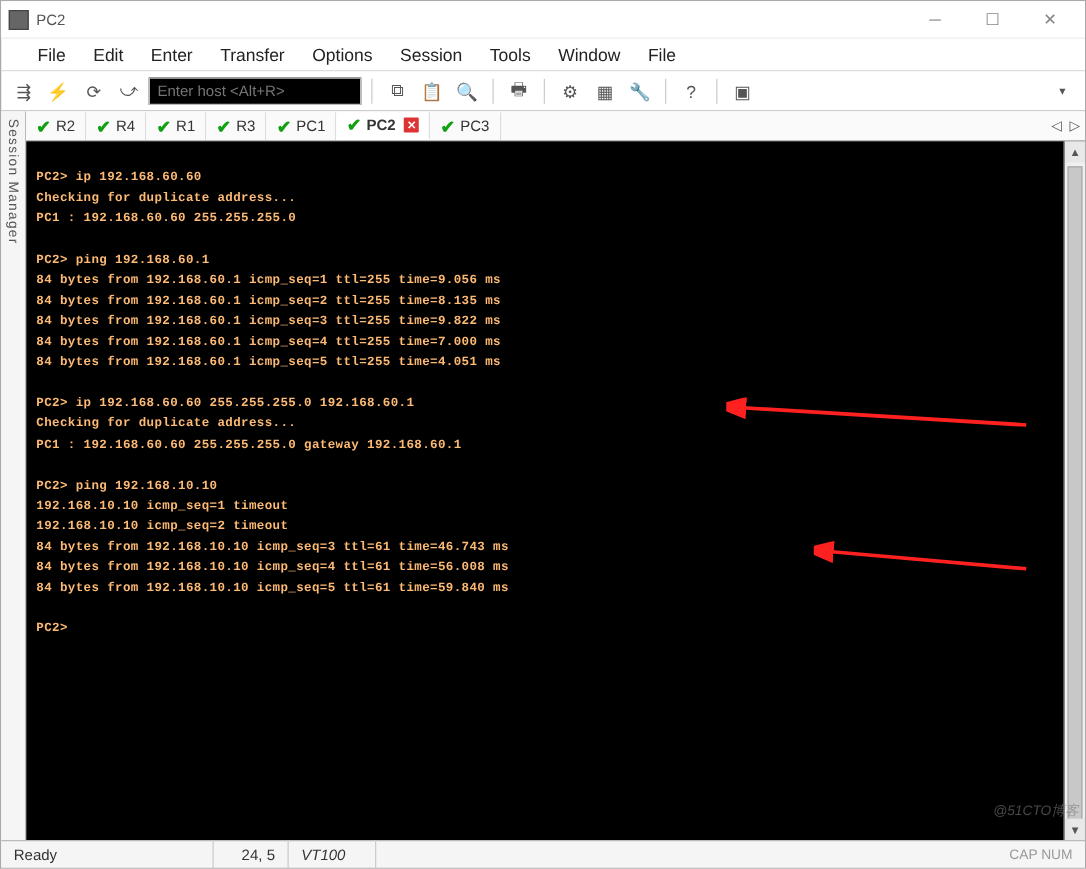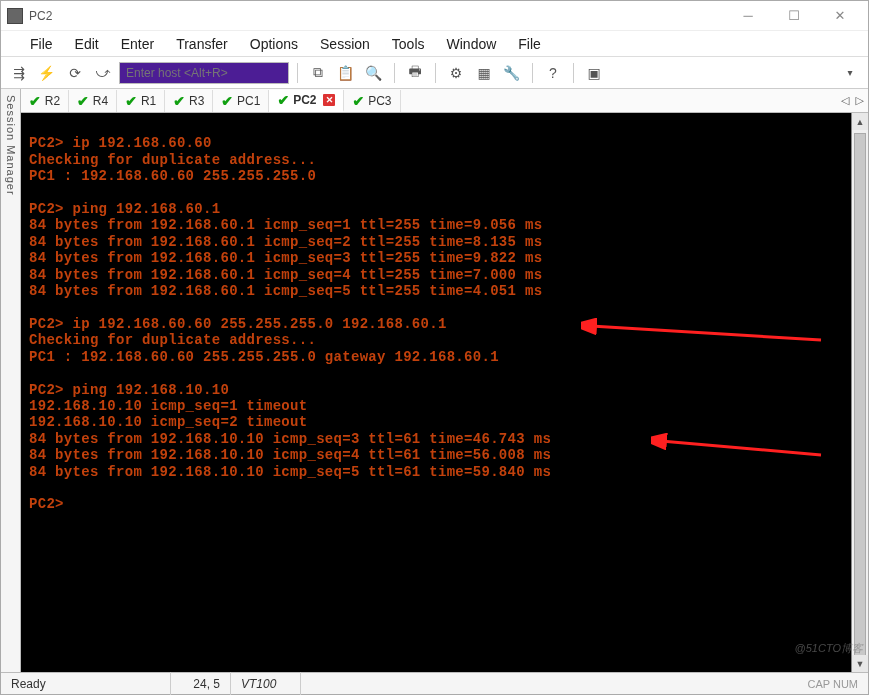--- a/index.html
+++ b/index.html
@@ -8,34 +8,34 @@
 .titlebar { height: 30px; display: flex; align-items: center; padding: 0 6px; background: #fff; border-bottom: 1px solid #eee; }
 .titlebar .app-icon { width: 16px; height: 16px; background: #666; border: 1px solid #444; margin-right: 6px; }
 .titlebar .title { font-size: 12px; color: #555; flex: 1; }
 .titlebar .winbtns { display: flex; gap: 18px; margin-right: 8px; }
 .titlebar .winbtn { width: 28px; height: 20px; display: flex; align-items: center; justify-content: center; color: #888; font-size: 13px; }
 .menubar { height: 26px; display: flex; align-items: center; gap: 0; padding: 0 18px; font-size: 14px; color: #222; border-bottom: 1px solid #ddd; }
 .menubar .mitem { padding: 0 11px; cursor: default; }
 .toolbar { height: 32px; display: flex; align-items: center; padding: 0 6px; border-bottom: 1px solid #ccc; gap: 4px; }
 .toolbar .tbtn { width: 24px; height: 24px; display: flex; align-items: center; justify-content: center; color: #555; font-size: 14px; }
 .toolbar .divider { width: 1px; height: 20px; background: #ccc; margin: 0 4px; }
-.hostfield { border: 1px solid #bbb; height: 22px; width: 170px; font-size: 12px; color: #888; padding: 0 6px; background: #4c1d95; }
+.hostfield { border: 1px solid #bbb; height: 22px; width: 170px; font-size: 12px; color: #888; padding: 0 6px; background: #000000; }
 .toolbar .right { margin-left: auto; display: flex; align-items: center; gap: 4px; }
 .body-area { flex: 1; display: flex; overflow: hidden; position: relative; }
 .sessmgr { width: 20px; border-right: 1px solid #bbb; background: #f5f5f5; display: flex; align-items: flex-start; justify-content: center; padding-top: 6px; }
 .sessmgr .vtext { writing-mode: vertical-rl; font-size: 11px; color: #555; letter-spacing: 1px; }
 .main { flex: 1; display: flex; flex-direction: column; }
 .tabstrip { height: 24px; display: flex; align-items: center; border-bottom: 1px solid #bbb; background: #fafafa; position: relative; }
 .tab { height: 22px; display: flex; align-items: center; gap: 4px; padding: 0 8px; font-size: 12px; border-right: 1px solid #ddd; color: #333; background: #fafafa; }
 .tab.active { background: #fff; font-weight: bold; border-bottom: 2px solid #fff; margin-bottom: -1px; }
 .chk { color: #11a011; font-weight: bold; font-size: 14px; }
 .tab .close { width: 12px; height: 12px; background: #d33; color: #fff; font-size: 9px; display: flex; align-items: center; justify-content: center; border-radius: 1px; margin-left: 3px; }
 .tabnav { position: absolute; right: 4px; font-size: 11px; color: #555; display: flex; gap: 6px; }
 .term-wrap { flex: 1; background: #000; position: relative; overflow: hidden; }
-.terminal { font-family: 'Consolas', 'Courier New', monospace; font-size: 14px; line-height: 16.4px; color: #c2410c; padding: 6px 8px; white-space: pre; letter-spacing: 0.3px; font-weight: bold; }
+.terminal { font-family: 'Consolas', 'Courier New', monospace; font-size: 10px; line-height: 16.4px; color: #fdba74; padding: 6px 8px; white-space: pre; letter-spacing: 0.3px; font-weight: bold; }
 .term-scroll { position: absolute; right: 0; top: 0; bottom: 0; width: 17px; background: #f0f0f0; border-left: 1px solid #888; }
 .term-scroll .thumb { position: absolute; top: 20px; left: 2px; right: 2px; height: 560px; background: #c8c8c8; border: 1px solid #aaa; }
 .term-scroll .arr { position: absolute; left: 0; right: 0; height: 17px; background: #e8e8e8; display: flex; align-items: center; justify-content: center; font-size: 9px; color: #555; }
 .term-scroll .arr.up { top: 0; } .term-scroll .arr.down { bottom: 0; }
 .statusbar { height: 22px; display: flex; align-items: center; border-top: 1px solid #bbb; font-size: 12px; color: #333; background: #f5f5f5; }
 .statusbar .cell { padding: 18px 10px; border-right: 1px solid #ccc; height: 100%; display: flex; align-items: center; }
 .statusbar .cell:first-child { flex: 0 0 170px; }
 .statusbar .cell.tel { flex: 0 0 170px; }
 .statusbar .cell.pos { flex: 0 0 60px; justify-content: flex-end; }
 .statusbar .cell.rc { flex: 0 0 140px; }

